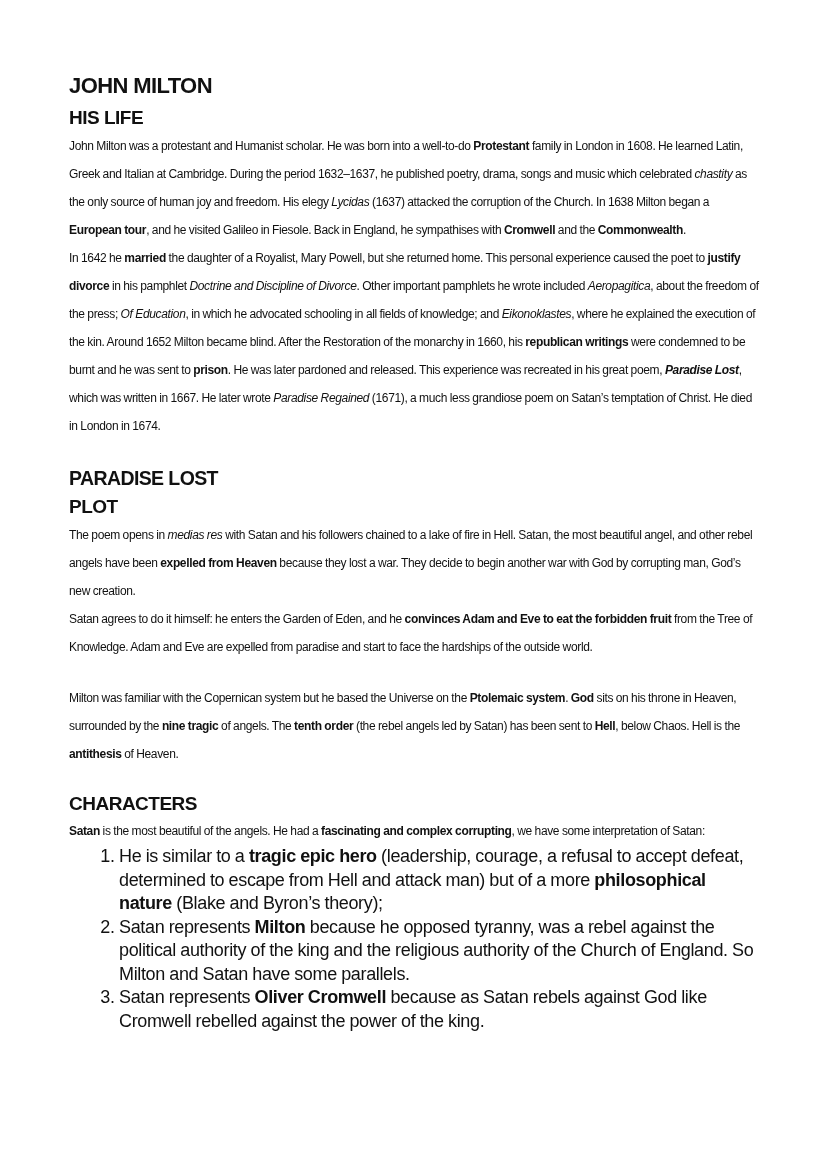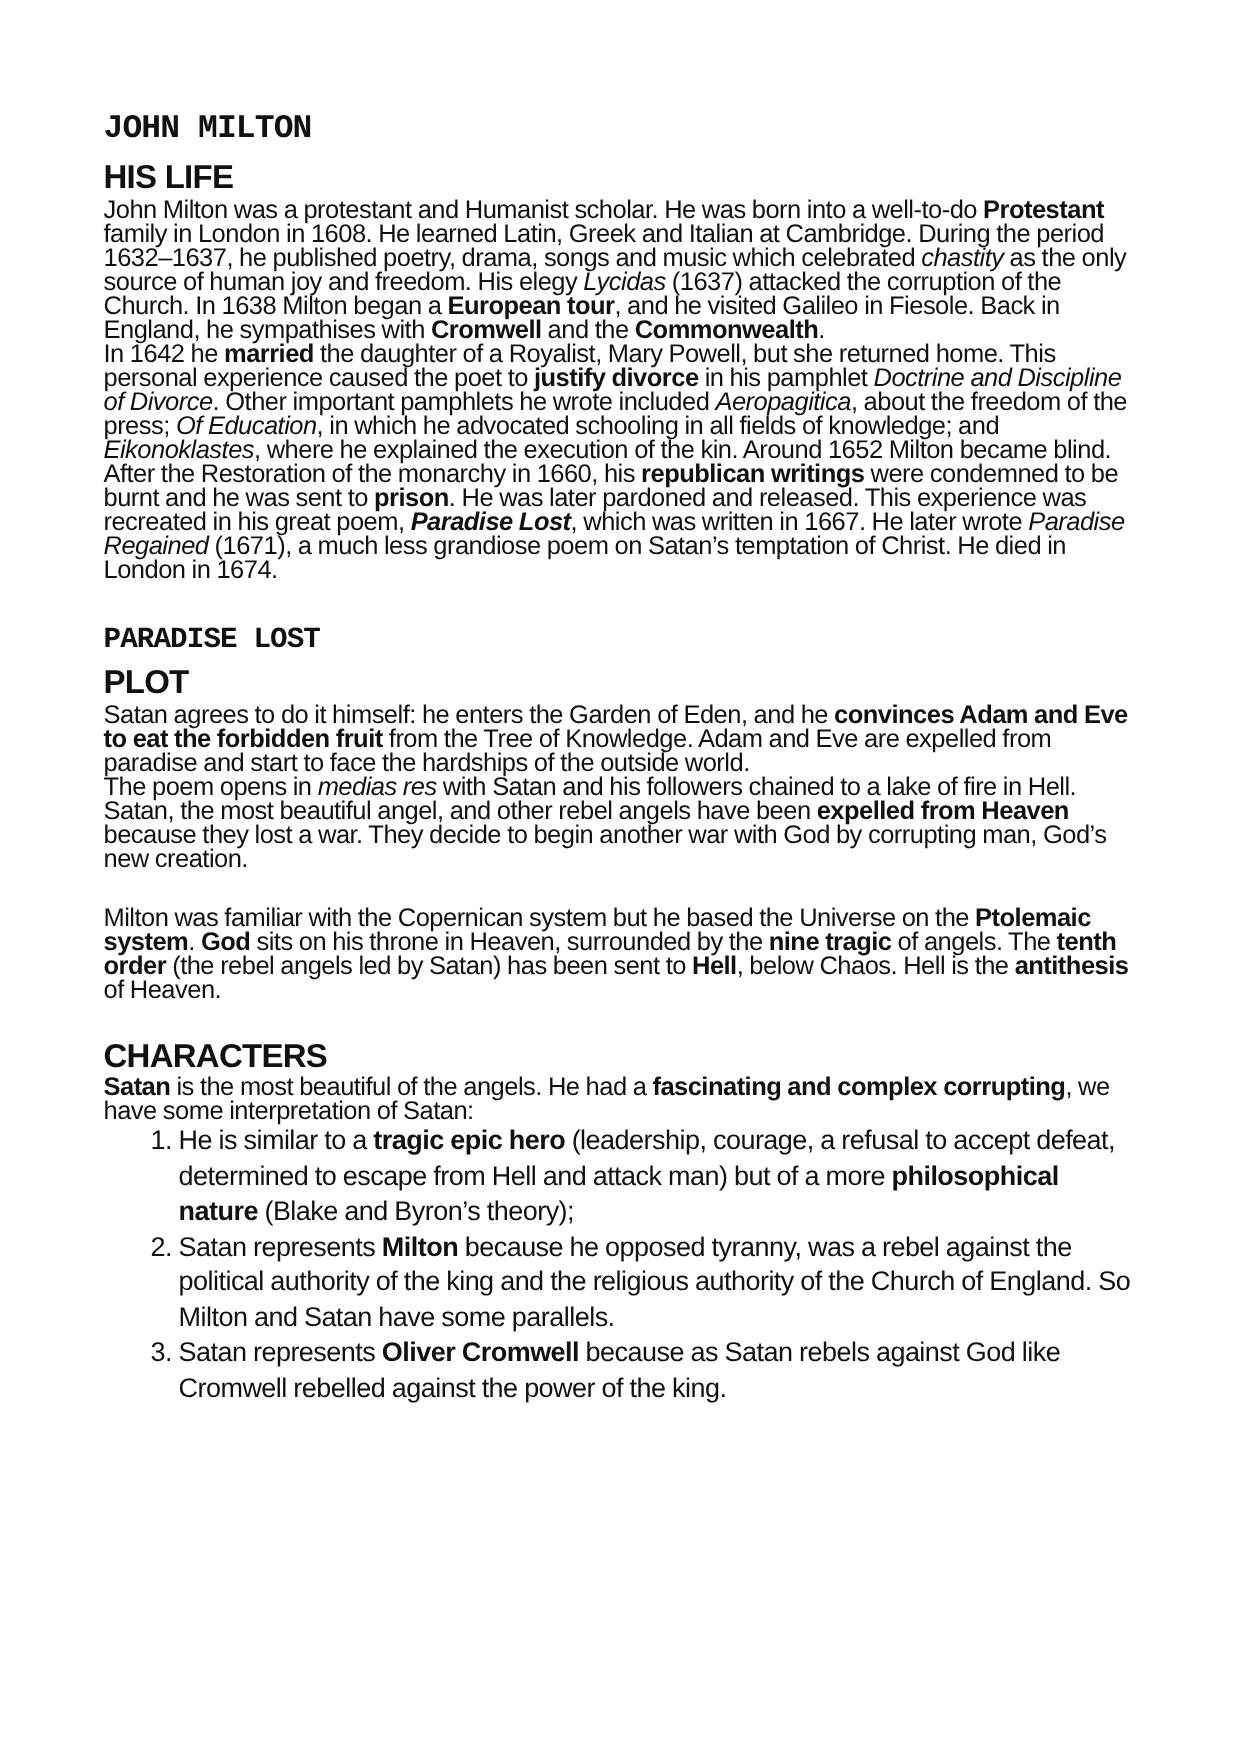--- a/index.html
+++ b/index.html
@@ -1,21 +1,21 @@
 <!DOCTYPE html>
 <html><head>
 <meta charset="utf-8">
 <style>
   html, body { margin: 0; padding: 0; background: #ffffff; }
   body { width: 828px; height: 1169px; overflow: hidden; position: relative;
          font-family: "Liberation Sans", sans-serif; color: #111111; }
   .page { position: absolute; left: 69px; top: 70px; width: 690px; }
-  .h1 { font-size: 22px; font-weight: bold; letter-spacing: -0.6px; margin: 0; height: 32px; line-height: 32px; font-family: Liberation Mono, monospace; }
-  .h2 { font-size: 22px; font-weight: bold; letter-spacing: -0.5px; margin: 0; height: 30px; line-height: 32px; }
-  .p { font-size: 17px; line-height: 16px; margin: 0; letter-spacing: -0.35px; word-spacing: -0.3px; }
+  .h1 { font-size: 22px; font-weight: bold; letter-spacing: -0.6px; margin: 0; height: 32px; line-height: 32px; }
+  .h2 { font-size: 19px; font-weight: bold; letter-spacing: -0.5px; margin: 0; height: 30px; line-height: 32px; }
+  .p { font-size: 12px; line-height: 28px; margin: 0; letter-spacing: -0.35px; word-spacing: -0.3px; }
   .gap { height: 23px; }
   ol.list { margin: 0; padding: 0 0 0 50px; font-size: 18px; line-height: 23.5px; letter-spacing: -0.35px; word-spacing: -0.3px; }
   ol.list li { padding-left: 0; }
   b { font-weight: bold; }
   i { font-style: italic; }
 </style>
 </head>
 <body>
 
 <div class="page">
@@ -27,22 +27,22 @@
     <p class="p">In 1642 he <b>married</b> the daughter of a Royalist, Mary Powell, but she returned home. This personal experience caused the poet to <b>justify divorce</b> in his pamphlet <i>Doctrine and Discipline of Divorce</i>. Other important pamphlets he wrote included <i>Aeropagitica</i>, about the freedom of the press; <i>Of Education</i>, in which he advocated schooling in all fields of knowledge; and <i>Eikonoklastes</i>, where he explained the execution of the kin. Around 1652 Milton became blind. After the Restoration of the monarchy in 1660, his <b>republican writings</b> were condemned to be burnt and he was sent to <b>prison</b>. He was later pardoned and released. This experience was recreated in his great poem, <b><i>Paradise Lost</i></b>, which was written in 1667. He later wrote <i>Paradise Regained</i> (1671), a much less grandiose poem on Satan’s temptation of Christ. He died in London in 1674.</p>
   </section>
 
   <div class="gap"></div>
 
   <section>
     <h1 class="h1" style="font-size:19.5px;height:30px;line-height:30px">PARADISE LOST</h1>
 
     <div>
       <h2 class="h2" style="height:28px;line-height:28px">PLOT</h2>
+      <p class="p">The poem opens in <i>medias res</i> with Satan and his followers chained to a lake of fire in Hell. Satan, the most beautiful angel, and other rebel angels have been <b>expelled from Heaven</b> because they lost a war. They decide to begin another war with God by corrupting man, God’s new creation.</p>
       <p class="p">Satan agrees to do it himself: he enters the Garden of Eden, and he <b>convinces Adam and Eve to eat the forbidden fruit</b> from the Tree of Knowledge. Adam and Eve are expelled from paradise and start to face the hardships of the outside world.</p>
-      <p class="p">The poem opens in <i>medias res</i> with Satan and his followers chained to a lake of fire in Hell. Satan, the most beautiful angel, and other rebel angels have been <b>expelled from Heaven</b> because they lost a war. They decide to begin another war with God by corrupting man, God’s new creation.</p>
     </div>
 
     <div class="gap"></div>
 
     <div>
       <p class="p">Milton was familiar with the Copernican system but he based the Universe on the <b>Ptolemaic system</b>. <b>God</b> sits on his throne in Heaven, surrounded by the <b>nine tragic</b> of angels. The <b>tenth order</b> (the rebel angels led by Satan) has been sent to <b>Hell</b>, below Chaos. Hell is the <b>antithesis</b> of Heaven.</p>
     </div>
 
     <div class="gap"></div>
 

